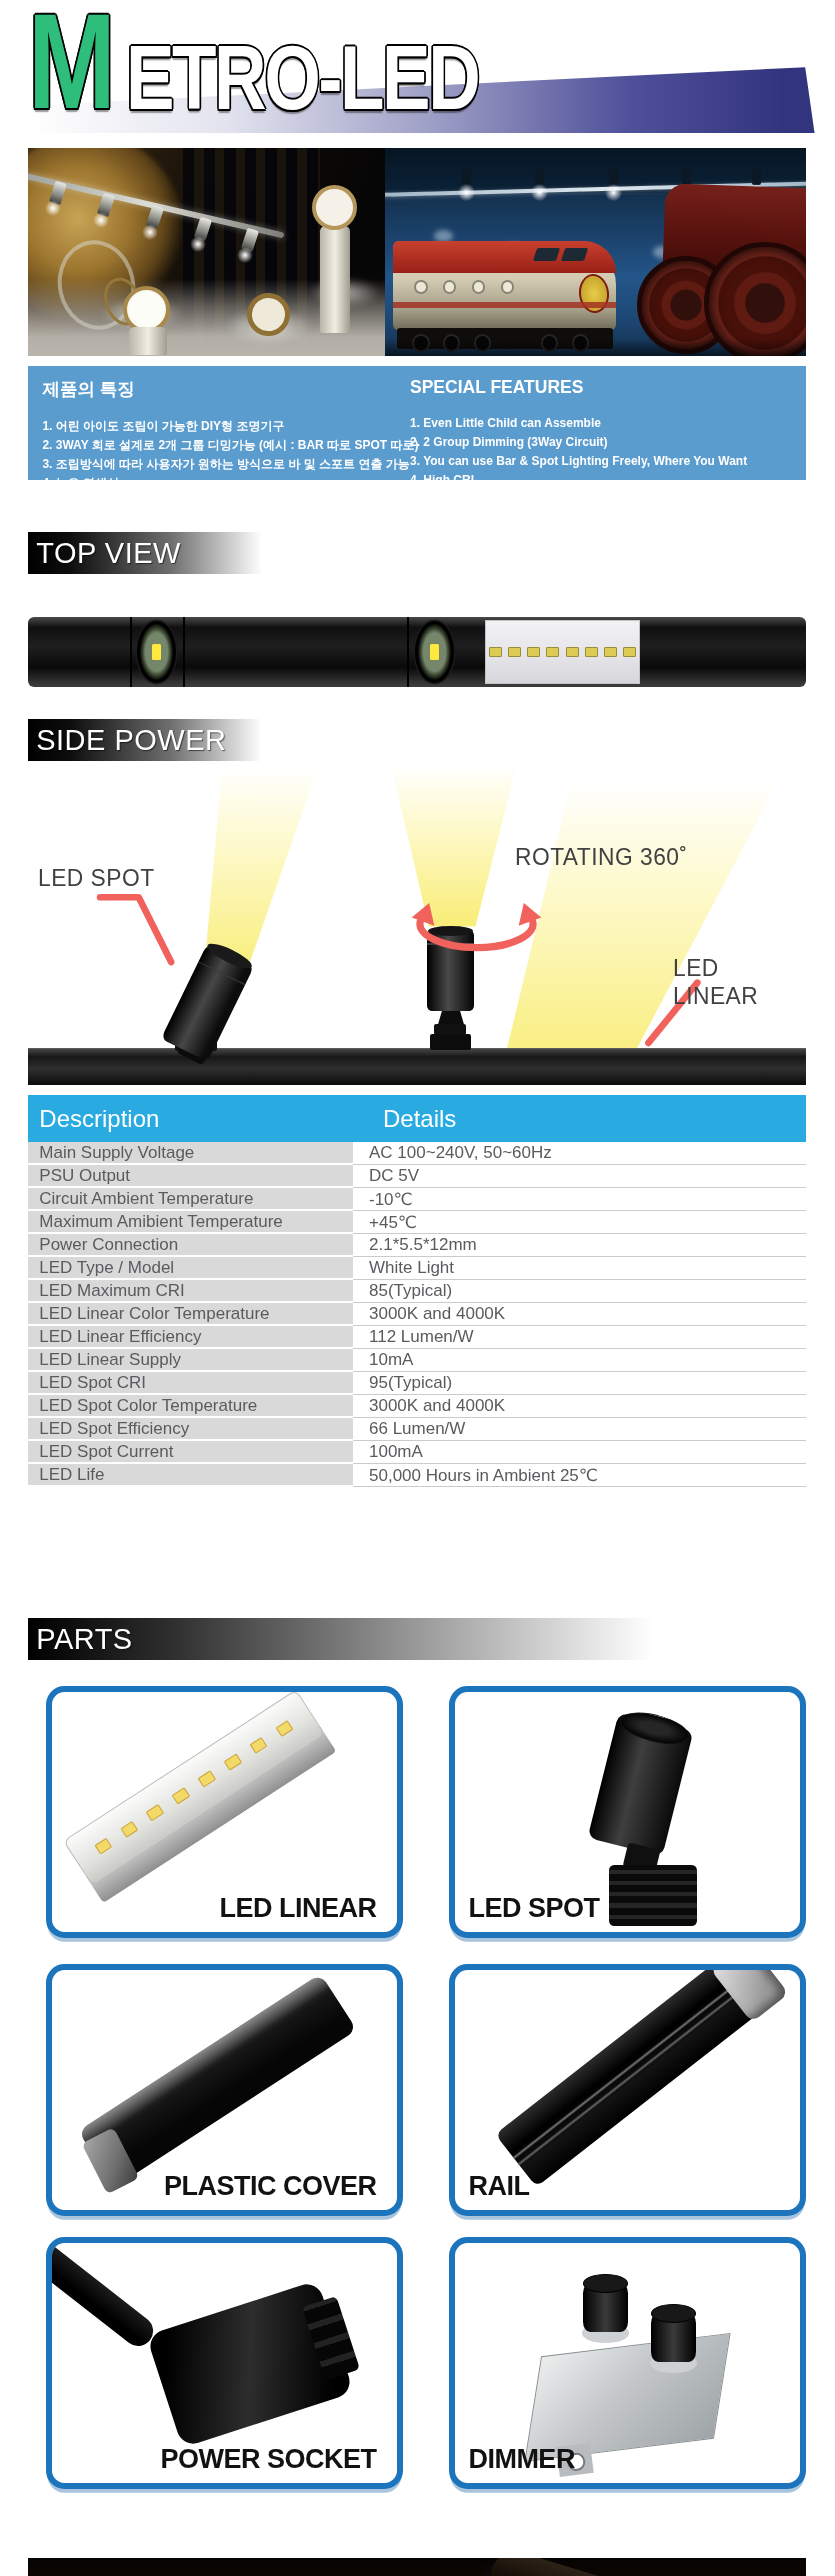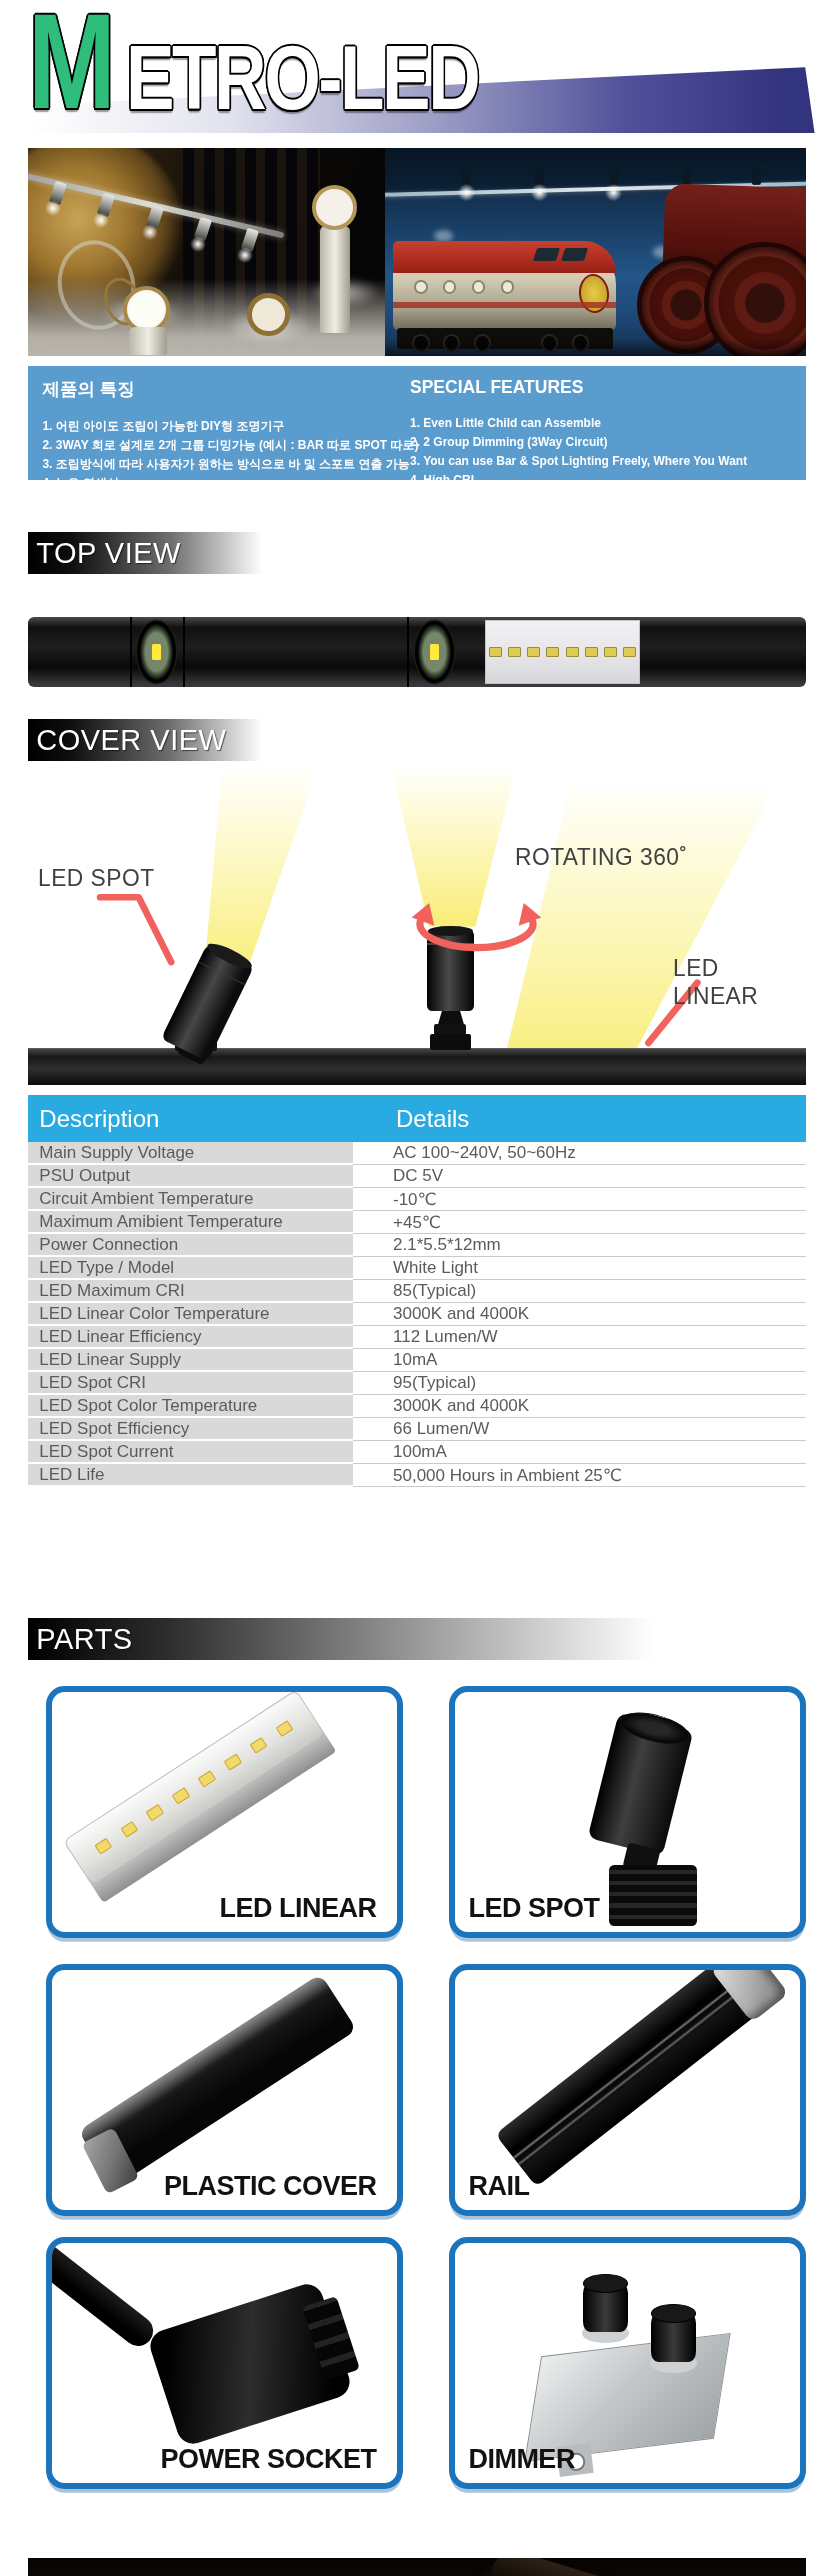--- a/index.html
+++ b/index.html
@@ -117,26 +117,26 @@
   .sv-spot-mid::before{content:"";position:absolute;left:1px;top:-4.1px;width:45px;height:10.3px;border-radius:50%;background:#151515;}
   .sv-spot-mid::after{content:"";position:absolute;left:0;top:13.4px;width:100%;height:1.5px;background:#424242;}
   .sv-neck{position:absolute;left:410px;top:249px;width:26px;height:13.4px;background:#0d0d0d;clip-path:polygon(15% 0,85% 0,100% 100%,0 100%);}
   .sv-knob{position:absolute;left:406px;top:262px;width:32px;height:11.3px;background:#111;border-radius:2.1px;}
   .sv-basemid{position:absolute;left:402px;top:272px;width:41px;height:15.5px;background:#0c0c0c;border-radius:2.1px;}
   .sv-label{position:absolute;font-size:24px;color:#414141;letter-spacing:0.5px;transform:scaleX(.95);transform-origin:left;}
   .sv-lines{position:absolute;left:0;top:0;pointer-events:none;}
 
   
   .spec{left:28px;top:1095px;width:778px;}
-  .spec-head{display:flex;height:47px;background:#29ABE2;color:#fff;font-size:24px;align-items:center;gap:13px;}
+  .spec-head{display:flex;height:47px;background:#29ABE2;color:#fff;font-size:24px;align-items:center;}
   .spec-head .c1{width:325px;padding-left:11.3px;}
   .spec-head .c2{flex:1;padding-left:30px;}
   .spec-row{display:flex;height:23px;font-size:17px;color:#595B5E;}
   .spec-row .c1{width:325px;padding-left:11.3px;background:#D9D9D9;border-bottom:2.1px solid #fff;display:flex;align-items:center;}
-  .spec-row .c2{flex:1;padding-left:40px;background:#fff;border-bottom:1px solid #C9CBCD;display:flex;align-items:center;}
+  .spec-row .c2{flex:1;padding-left:16px;background:#fff;border-bottom:1px solid #C9CBCD;display:flex;align-items:center;}
 
   
   .card{position:absolute;width:357px;height:252px;background:#fff;border:6.7px solid #1C75BC;border-radius:18.5px;
         box-shadow:0 5.2px 0 -1.5px #a9c4dd;overflow:hidden;}
   .card-label{position:absolute;bottom:8.2px;font-size:27px;font-weight:600;color:#121212;letter-spacing:-0.5px;}
   .lbl-right{right:20.6px;} .lbl-left{left:13.4px;}
 
   
   .art-strip{position:absolute;left:15.5px;top:77px;width:278px;height:77px;transform:rotate(-33deg);}
   .art-strip .base{position:absolute;left:0;top:29px;width:100%;height:33px;border-radius:4.1px;
@@ -307,21 +307,21 @@
         <span class="tv-chip"></span>
         <span class="tv-chip"></span>
         <span class="tv-chip"></span>
         <span class="tv-chip"></span>
         <span class="tv-chip"></span>
         <span class="tv-chip"></span>
         <span class="tv-chip"></span>
     </div>
   </div>
 
-  <div class="abs bar bar-short" style="left:28px;top:719px;">COVER VIEW</div>
+  <div class="abs bar bar-short" style="left:28px;top:719px;">SIDE POWER</div>
 
   <div class="abs sideview">
     <div class="sv-beam beam-grad" style="left:173px;top:2.6px;width:118px;height:216px;clip-path:polygon(18% 0,100% 0,36% 100%,2% 100%);"></div>
     <div class="sv-beam beam-grad" style="left:363px;top:2.6px;width:126px;height:162px;clip-path:polygon(0 0,100% 0,67% 100%,30% 100%);"></div>
     <div class="sv-beam beam-grad" style="left:448px;top:18px;width:309px;height:269px;clip-path:polygon(31% 0,98% 0,52% 100%,10% 100%);opacity:.9;"></div>
 
     <div class="sv-rail"></div>
     <div class="sv-base-left"></div>
     <div class="sv-elbow-left"></div>
     <div class="sv-spot-left"></div>

